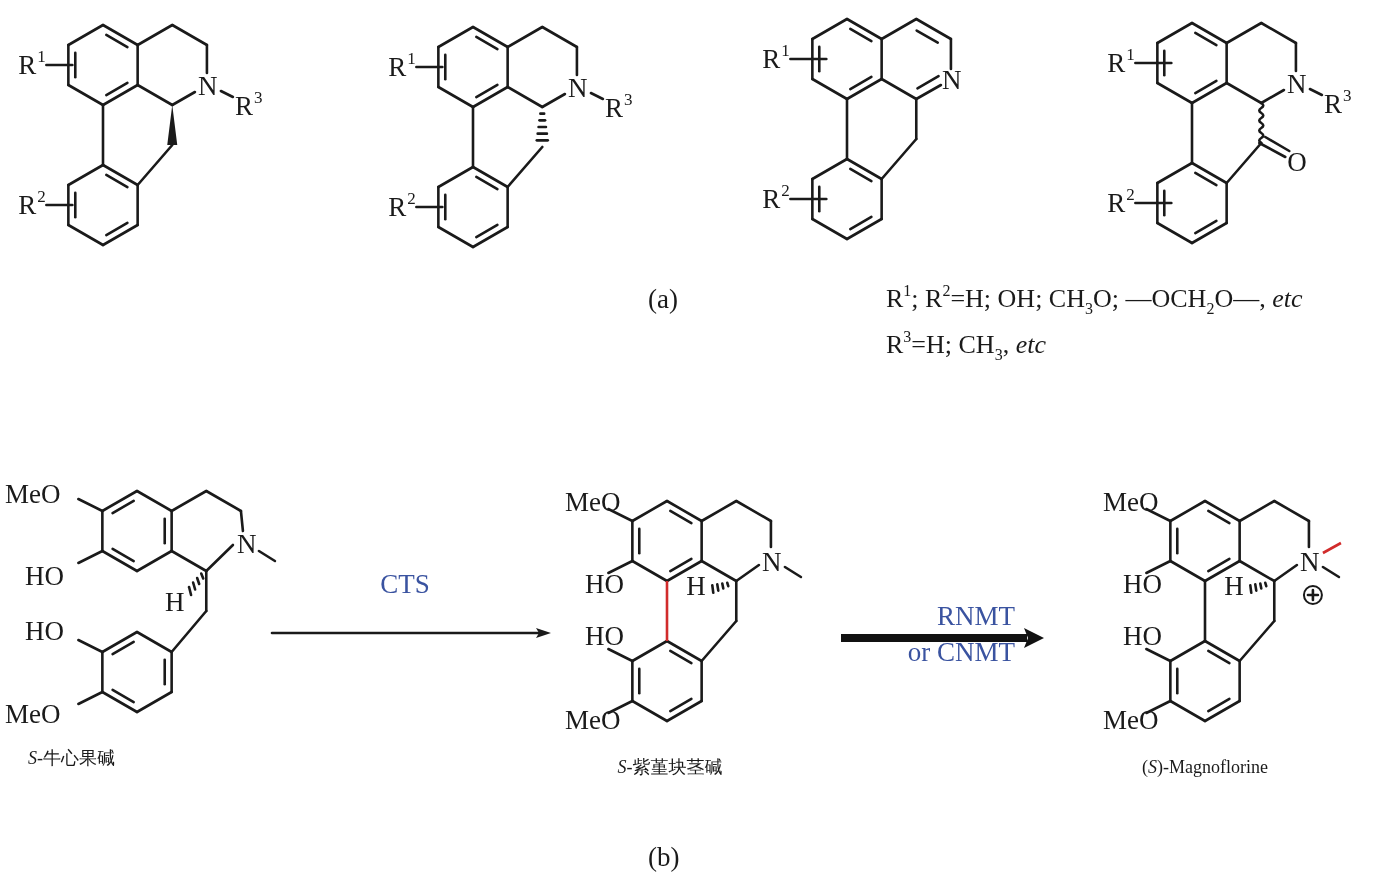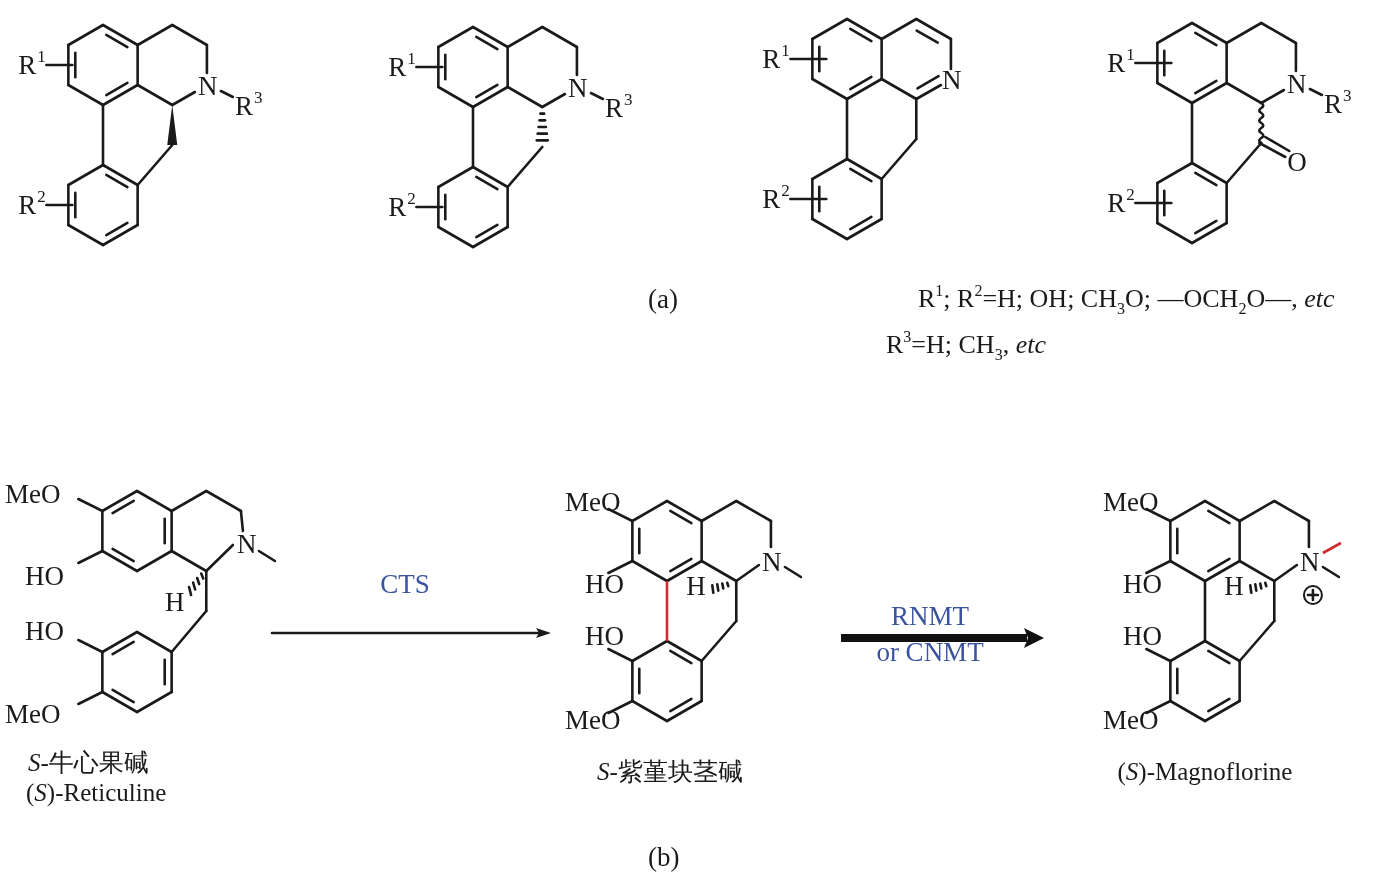--- a/index.html
+++ b/index.html
@@ -10,21 +10,21 @@
   .bond-red { stroke:#d12b2b; stroke-width:2.6; fill:none; }
   .atom { font-family:"Liberation Serif","DejaVu Serif",serif; font-size:27px; fill:#1a1a1a; }
   .sup { font-family:"Liberation Serif","DejaVu Serif",serif; font-size:17px; fill:#1a1a1a; }
   .label-text { position:absolute; font-family:"Liberation Serif","DejaVu Serif",serif;
                 font-size:27px; color:#1a1a1a; white-space:nowrap; line-height:1.15; }
   .label-text sup { font-size:16px; vertical-align:top; position:relative; top:-2px; }
   .label-text sub { font-size:16px; vertical-align:bottom; position:relative; bottom:-4px; }
   .enzyme { position:absolute; font-family:Liberation Serif, serif;
             font-size:27px; color:#3a53a0; text-align:center; white-space:nowrap; line-height:1.2; }
   .name { position:absolute; font-family:"Liberation Serif","DejaVu Serif",serif;
-          font-size:25px; color:#1a1a1a; text-align:center; white-space:nowrap; line-height:1.2; }
+          font-size:18px; color:#1a1a1a; text-align:center; white-space:nowrap; line-height:1.2; }
   i { font-style:italic; }
 </style>
 </head>
 <body>
 
 <svg id="canvas" width="1398" height="881" viewBox="0 0 1398 881">
   <g id="molecules">
       <g>
         <line x1="103" y1="25" x2="137.64101615137756" y2="45" class="bond"></line>
         <line x1="137.64101615137756" y1="45" x2="137.64101615137756" y2="85" class="bond"></line>
@@ -347,38 +347,37 @@
       </g>
       <g>
         <rect x="841" y="634" width="186" height="8" fill="#111"></rect>
         <polygon points="1044,638 1024,628 1028,638 1024,648" fill="#111"></polygon>
       </g>
     </g>
 </svg>
 
 <div class="label-text" style="left:648px;top:284px;">(a)</div>
 
-<div class="label-text" style="left:918px;top:284px;font-size:26px;">
+<div class="label-text" style="left:886px;top:284px;font-size:26px;">
   <span>R</span><sup>1</sup><span>; R</span><sup>2</sup><span>=H; OH; CH</span><sub>3</sub><span>O; —OCH</span><sub>2</sub><span>O—, </span><i>etc</i>
 </div>
 <div class="label-text" style="left:886px;top:330px;font-size:26px;">
   <span>R</span><sup>3</sup><span>=H; CH</span><sub>3</sub><span>, </span><i>etc</i>
 </div>
 
 <div class="enzyme" style="left:300px;top:568px;width:210px;">
   <div>CTS</div>
 </div>
-<div class="enzyme" style="left:845px;top:600px;width:170px;">
+<div class="enzyme" style="left:845px;top:600px;width:170px;text-align:right;">
   <div>RNMT</div>
   <div style="margin-top:4px;">or CNMT</div>
 </div>
 
 <div class="name" style="left:0px;top:748px;width:240px;text-align:left;padding-left:28px;box-sizing:border-box;">
   <div><i>S</i><span>-牛心果碱</span></div>
-  <div style="margin-left:-2px;"><span>(</span><i>S</i><span>)-Reticuline</span></div>
 </div>
 <div class="name" style="left:530px;top:757px;width:280px;">
   <div><i>S</i><span>-紫堇块茎碱</span></div>
 </div>
 <div class="name" style="left:1065px;top:757px;width:280px;">
   <div><span>(</span><i>S</i><span>)-Magnoflorine</span></div>
 </div>
 
 <div class="label-text" style="left:648px;top:842px;">(b)</div>
 

